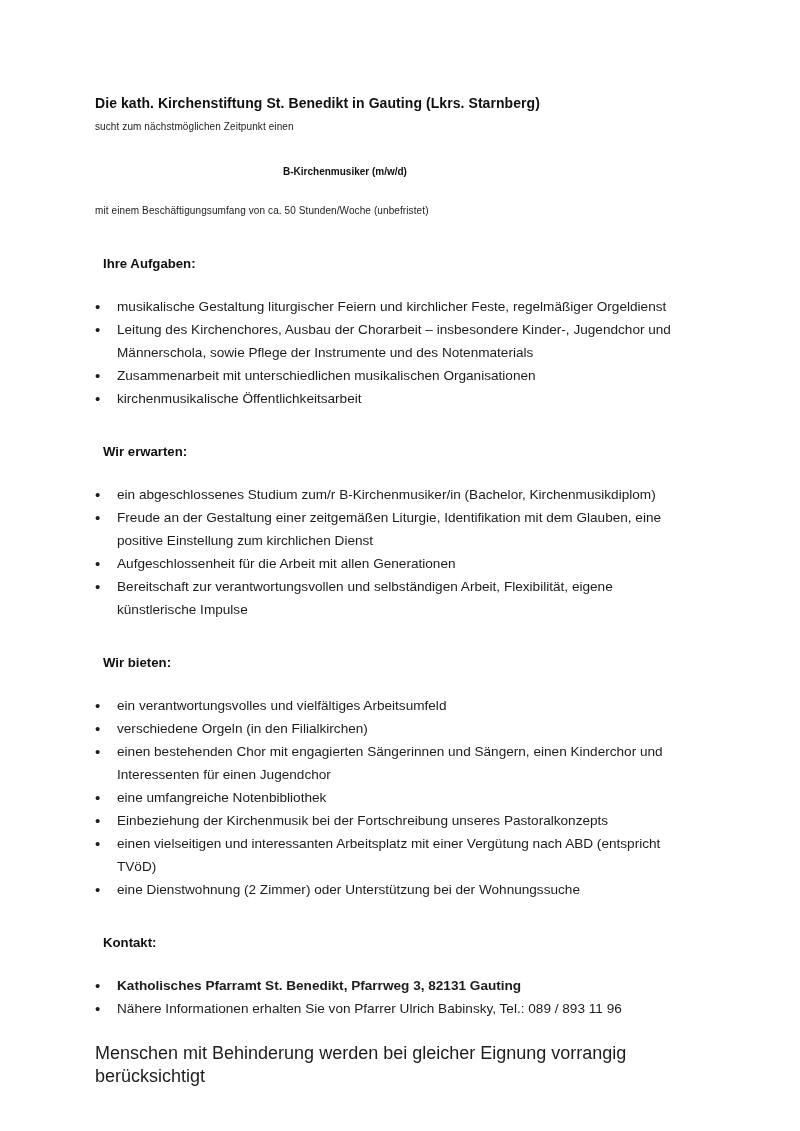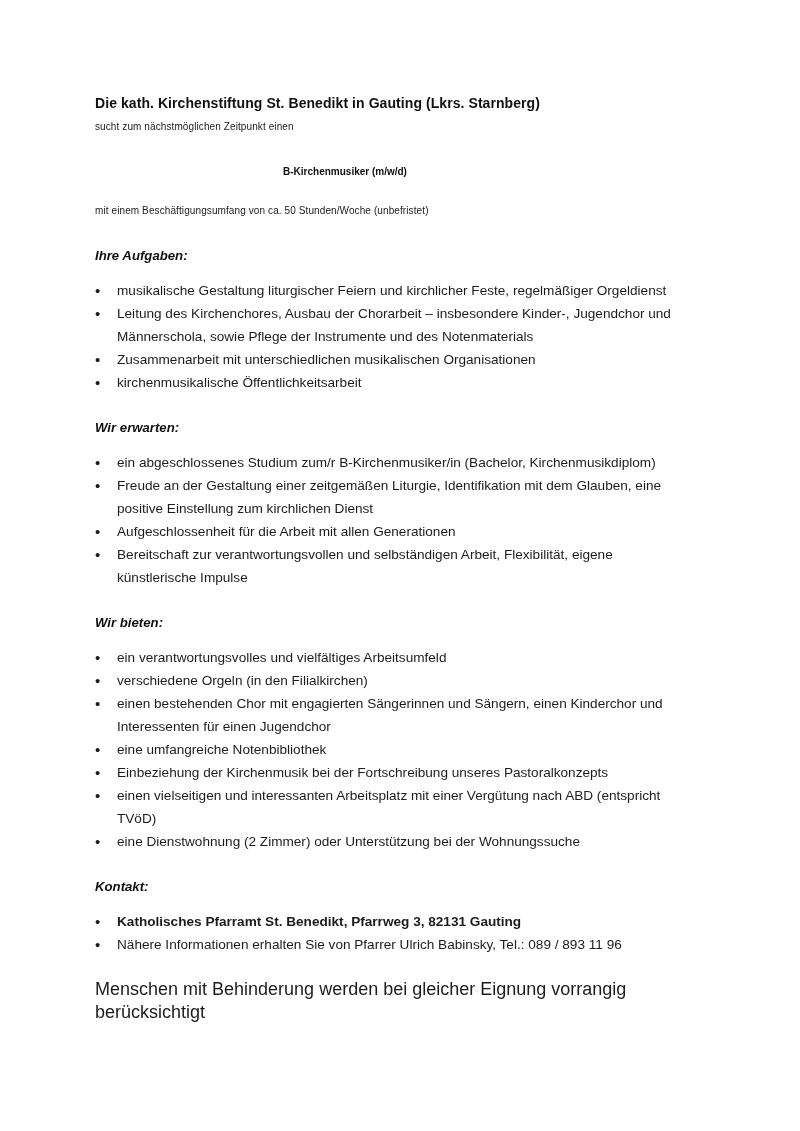--- a/index.html
+++ b/index.html
@@ -56,23 +56,22 @@
     line-height: 23px;
     text-align: center;
     margin: 0;
     color: #101010;
     width: 500px;
   }
   .section-heading {
     font-size: 13.2px;
     font-weight: bold;
     line-height: 23px;
-    margin: 0;
+    margin: 8px;
     color: #101010;
-    font-style: italic;
   }
 
   
   .sp-22 { height: 22px; }
   .sp-16 { height: 16px; }
   .sp-12 { height: 12px; }
 
   
   ul.bullets {
     list-style: none;

